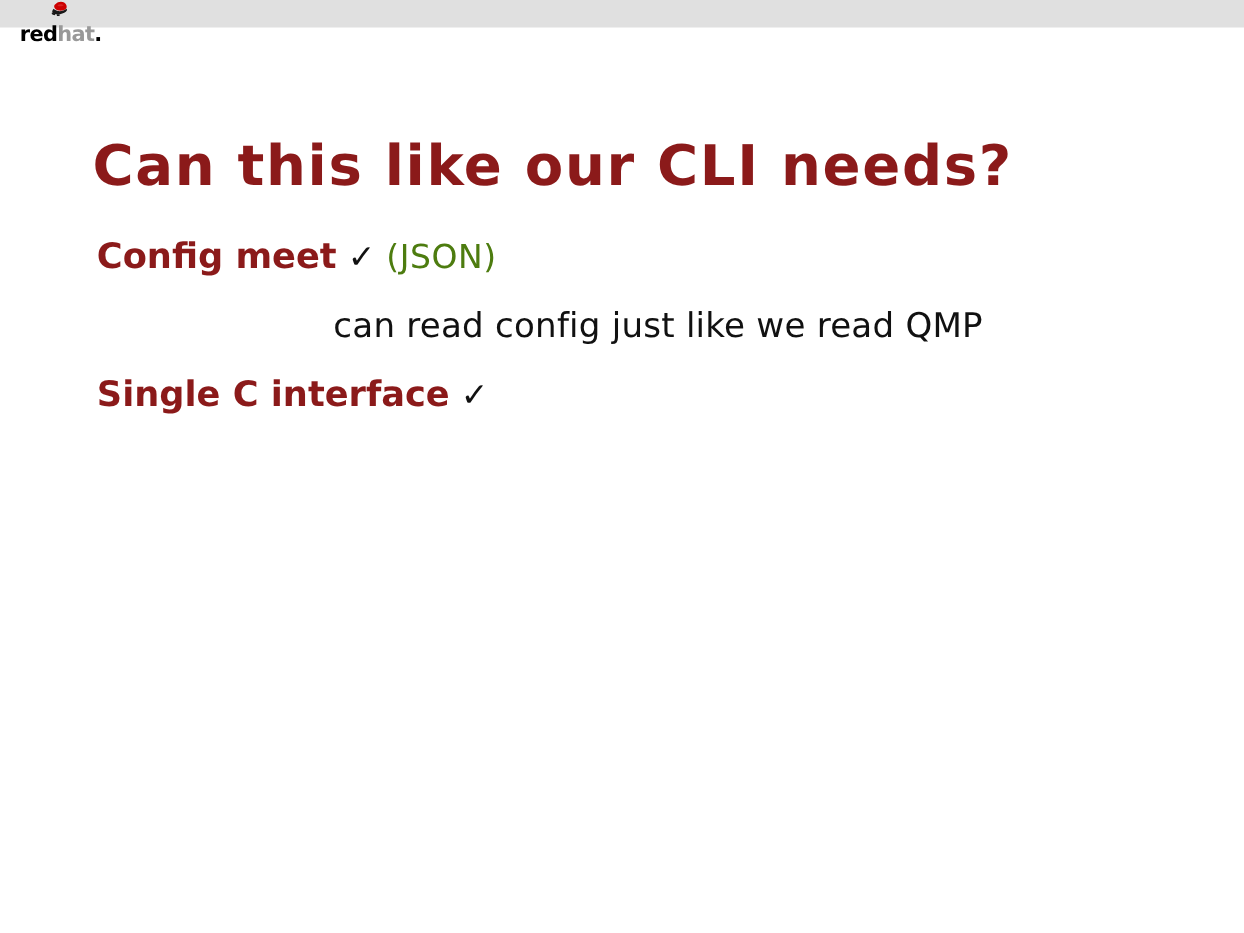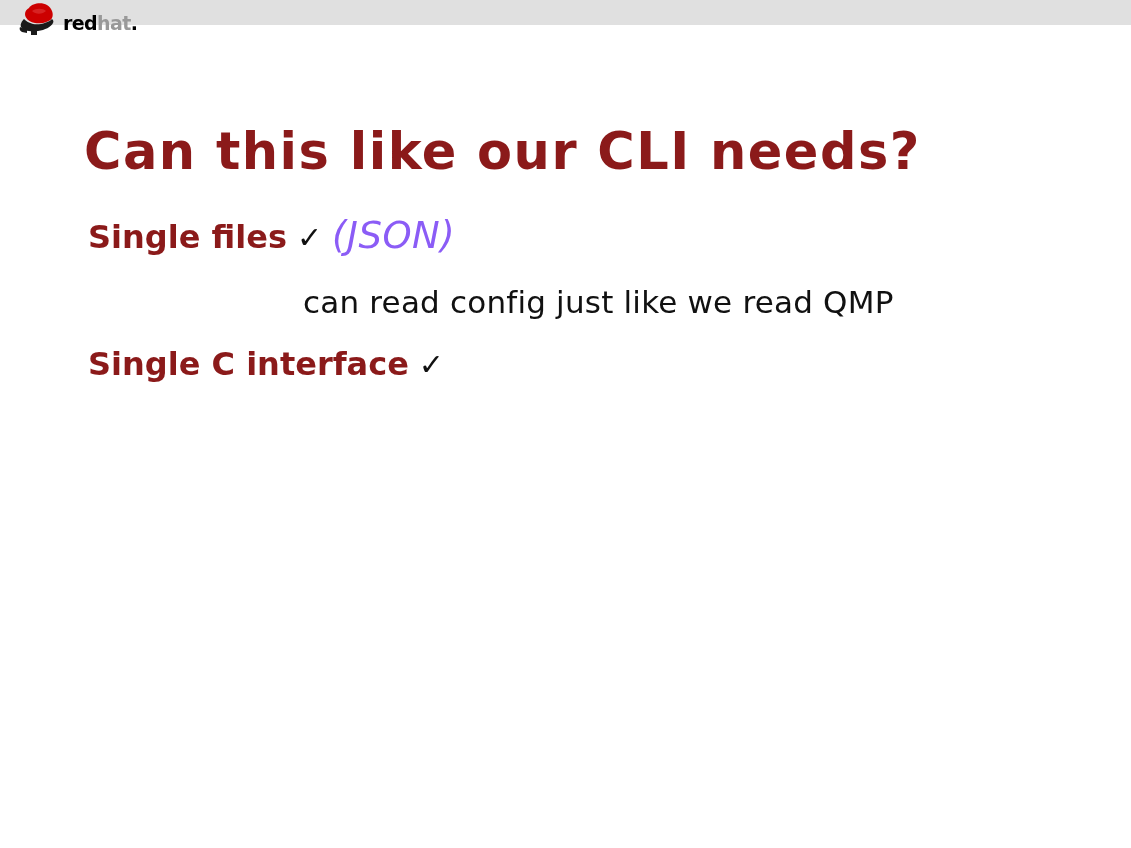--- a/index.html
+++ b/index.html
@@ -28,20 +28,21 @@
     background: #e0e0e0;
   }
   .brand-logo {
     position: absolute;
     left: 18px;
     top: 1px;
     height: 36px;
     display: flex;
     align-items: center;
     gap: 3px;
+    flex-direction: column;
   }
   .shadowman {
     width: 42px;
     height: 34px;
     display: block;
   }
   .brand-wordmark {
     font-family: "DejaVu Sans", sans-serif;
     font-size: 19px;
     font-weight: bold;
@@ -90,26 +91,25 @@
     white-space: nowrap;
   }
   .desc-term .mark {
     color: #111111;
     font-weight: normal;
     font-size: 30px;
     padding-left: 10px;
     font-family: "DejaVu Sans", sans-serif;
   }
   .desc-term .note {
-    color: #8b5cf6;
+    color: #4d7c0f;
     font-weight: normal;
-    font-size: 37px;
+    font-size: 30px;
     padding-left: 10px;
     letter-spacing: 0.5px;
-    font-style: italic;
   }
   .desc-detail {
     margin: 16px;
     padding: 0 0 0 287px;
     font-family: "DejaVu Sans", sans-serif;
     font-size: 31px;
     font-weight: normal;
     color: #111111;
     line-height: 1.62;
     letter-spacing: 0.2px;
@@ -132,21 +132,21 @@
       <path d="M14 9 C18 6, 25 6, 28 9 C25 12, 18 13, 14 9 Z" fill="#e04040" opacity="0.55"></path>
     </svg>
     <span class="brand-wordmark"><span class="brand-red">red</span><span class="brand-hat">hat</span><span class="brand-tm">.</span></span>
   </div>
 
   <h1 class="slide-title">Can this like our CLI needs?</h1>
 
   <div class="body-block">
 
     <div class="desc-group">
-      <div class="desc-term"><span>Single files</span><span class="mark">✓</span><span class="note">(JSON)</span></div>
+      <div class="desc-term"><span>Config meet</span><span class="mark">✓</span><span class="note">(JSON)</span></div>
       <div class="desc-detail">can read config just like we read QMP</div>
     </div>
 
 
     <div class="desc-group">
       <div class="desc-term"><span>Single C interface</span><span class="mark">✓</span></div>
     </div>
 
   </div>
 </div>

